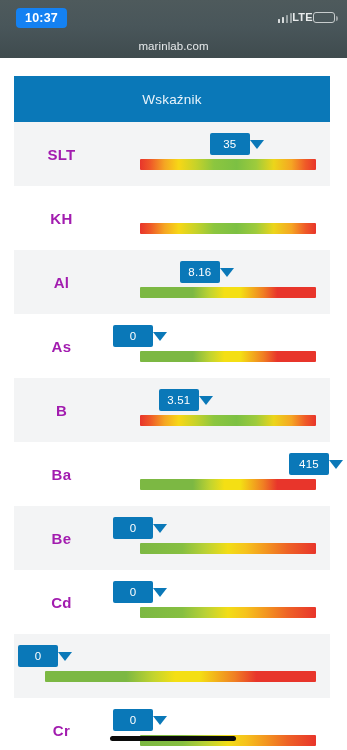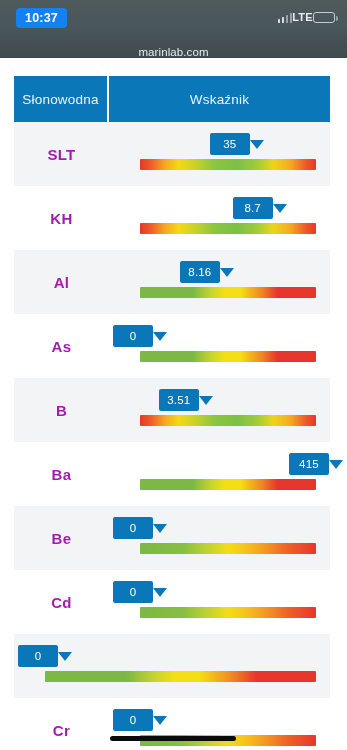--- a/index.html
+++ b/index.html
@@ -110,21 +110,21 @@
     background: #9aa0a2;
     border-radius: 0 2px 2px 0;
   }
 
   .urlbar {
     position: absolute;
     top: 34px; left: 0;
     width: 347px;
     height: 24px;
     display: flex;
-    align-items: flex-end;
+    align-items: center;
     justify-content: center;
   }
   .urlbar .url {
     color: #e6eaeb;
     font-size: 11.5px;
     letter-spacing: 0.1px;
   }
 
   
   .page {
@@ -272,43 +272,38 @@
 
 <div id="screen">
 
   <div class="page">
 
     <div class="page-heading">Woda słonowodna</div>
 
     <div class="table">
 
       <div class="thead">
-        <div class="th c1">Słonowodna</div>
         <div class="th c2">Wskaźnik</div>
       </div>
 
       <div id="rows">
           <div class="trow alt">
             <div class="cell-name">SLT</div>
             <div class="cell-gauge">
               <div class="bar sym"></div>
               <div class="marker" style="left: calc(55% + 6.25px);">
                 <div class="box">35</div>
                 <div class="tip"></div>
               </div>
             </div>
           </div>
           <div class="trow">
             <div class="cell-name">KH</div>
             <div class="cell-gauge">
               <div class="bar sym"></div>
-              <div class="marker" style="left: calc(68% + 0.4px);">
-                <div class="box">8.7</div>
-                <div class="tip"></div>
-              </div>
             </div>
           </div>
           <div class="trow alt">
             <div class="cell-name">Al</div>
             <div class="cell-gauge">
               <div class="bar asc-step"></div>
               <div class="marker" style="left: calc(38% + 13.9px);">
                 <div class="box">8.16</div>
                 <div class="tip"></div>
               </div>

